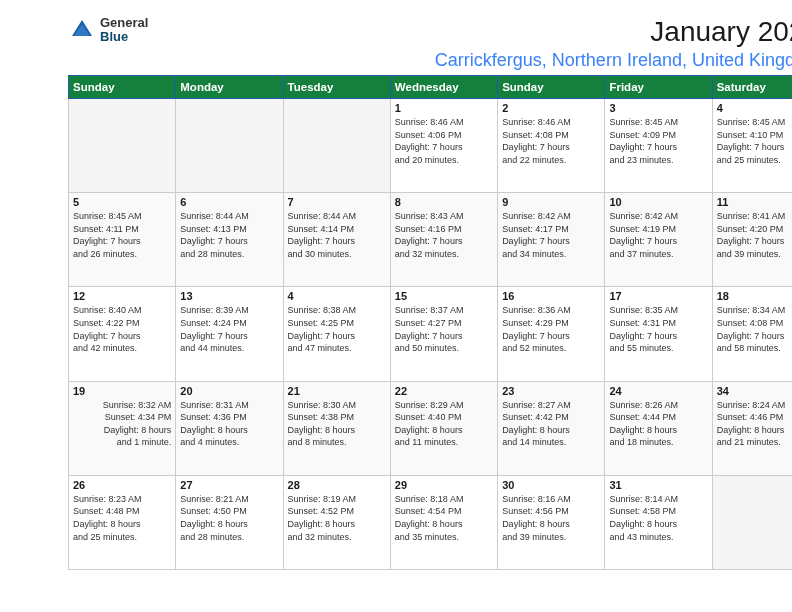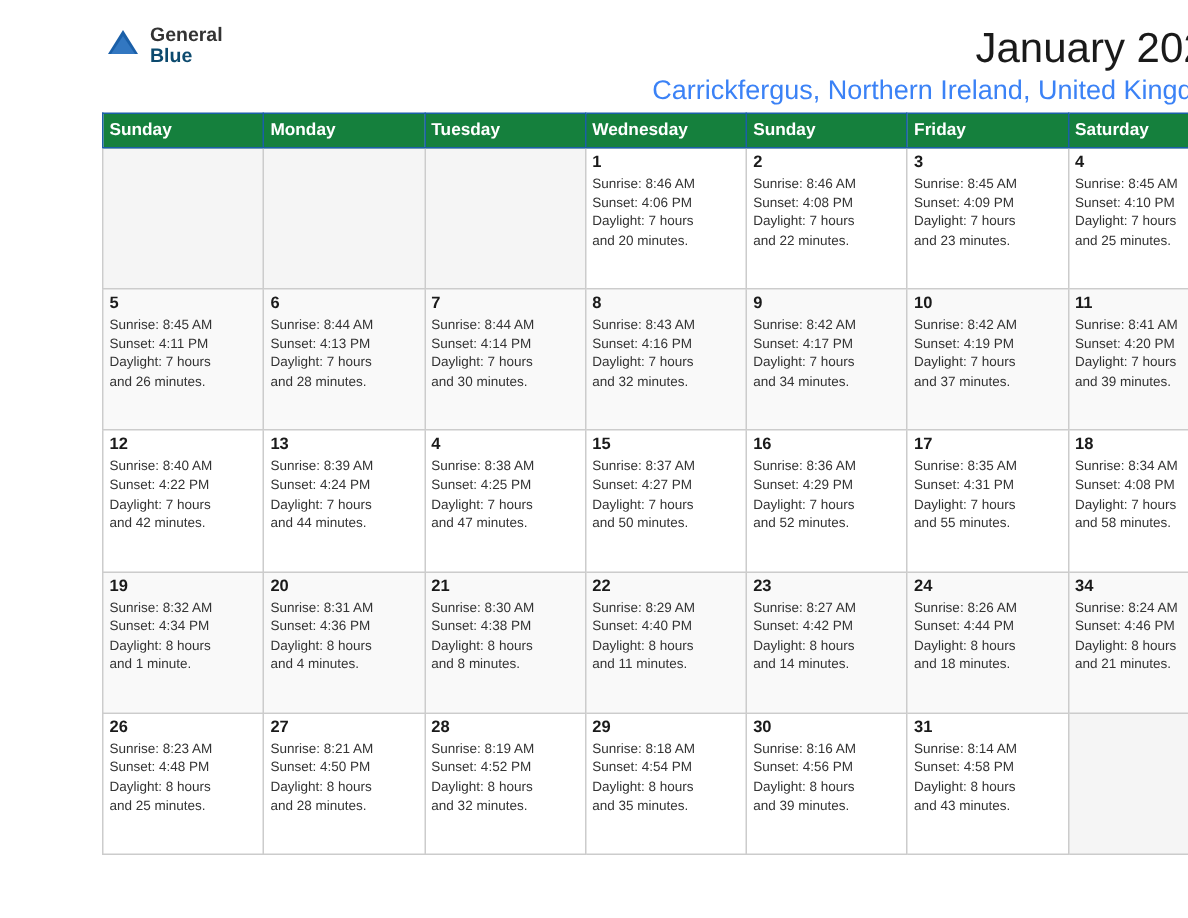--- a/index.html
+++ b/index.html
@@ -270,21 +270,21 @@
             <span class="day-num">18</span>
             <div class="day-info" style="white-space: pre-line;">Sunrise: 8:34 AM
 Sunset: 4:08 PM
 Daylight: 7 hours
 and 58 minutes.</div>
           </td>
         </tr>
         <tr class="row-alt">
           <td>
             <span class="day-num">19</span>
-            <div class="day-info" style="white-space: pre-line;">Sunrise: 8:32 AM
+            <div class="day-info" style="white-space: pre-line; text-align: right;">Sunrise: 8:32 AM
 Sunset: 4:34 PM
 Daylight: 8 hours
 and 1 minute.</div>
           </td>
           <td>
             <span class="day-num">20</span>
             <div class="day-info" style="white-space: pre-line;">Sunrise: 8:31 AM
 Sunset: 4:36 PM
 Daylight: 8 hours
 and 4 minutes.</div>

